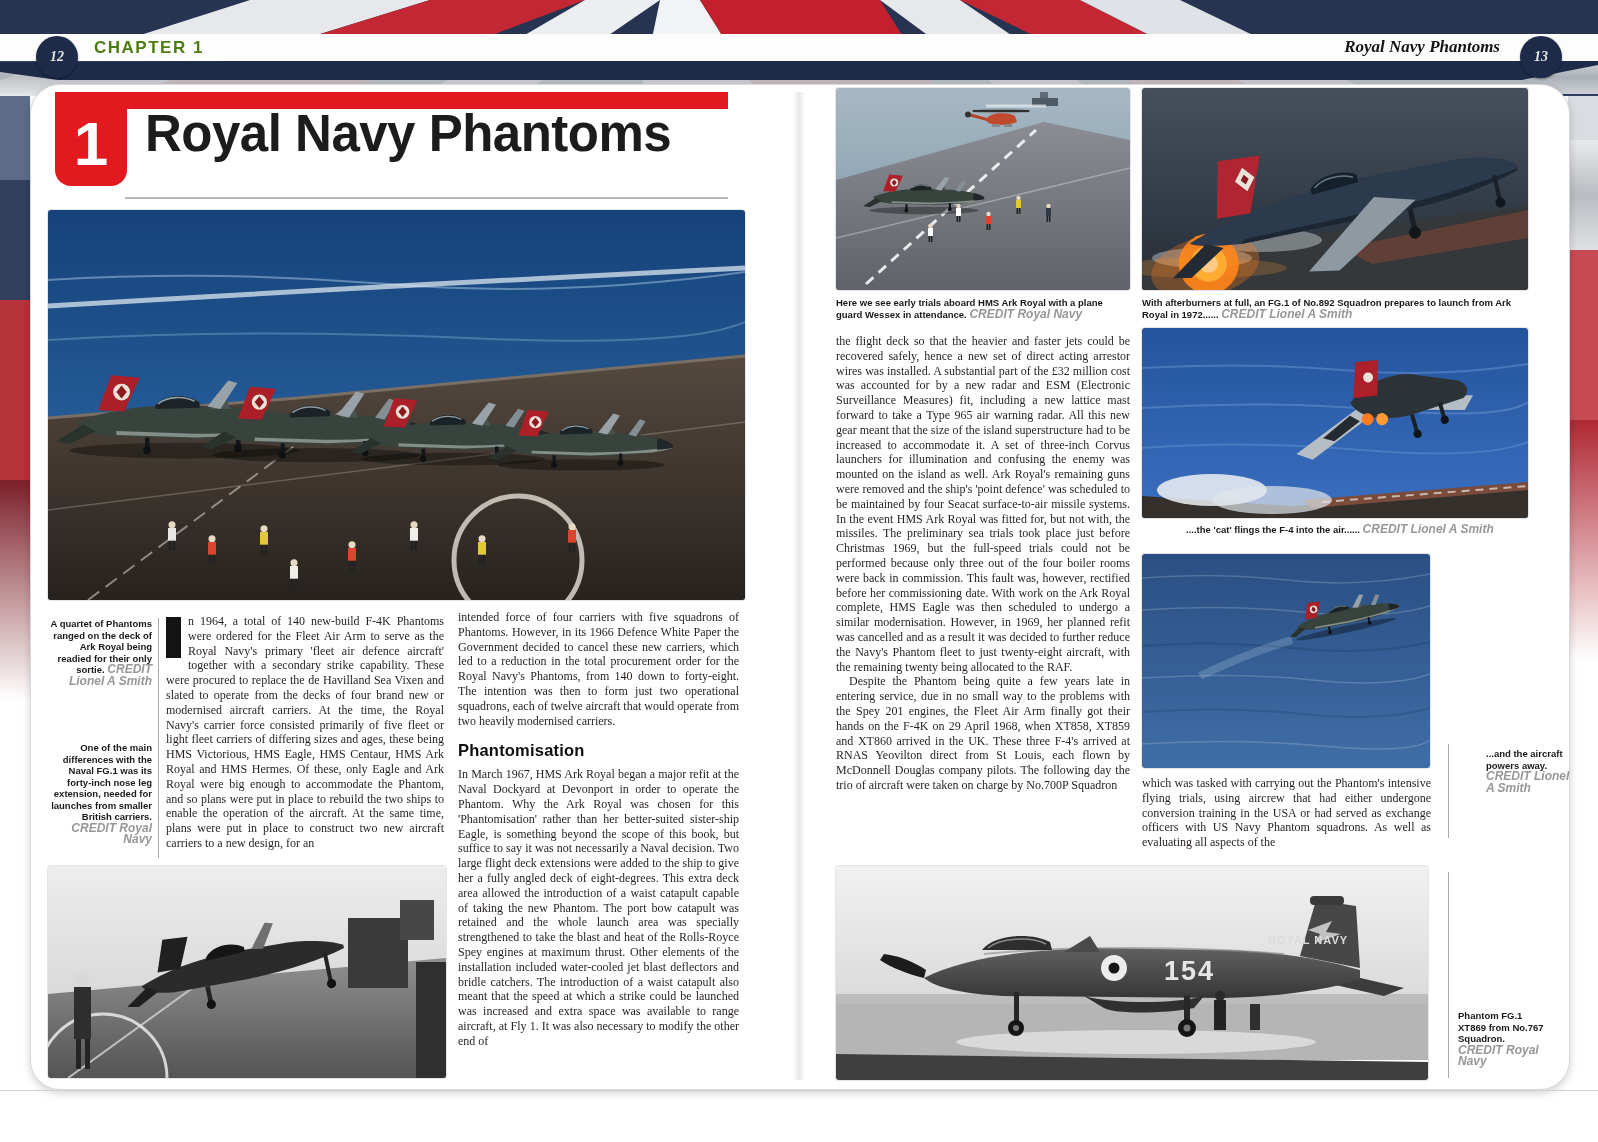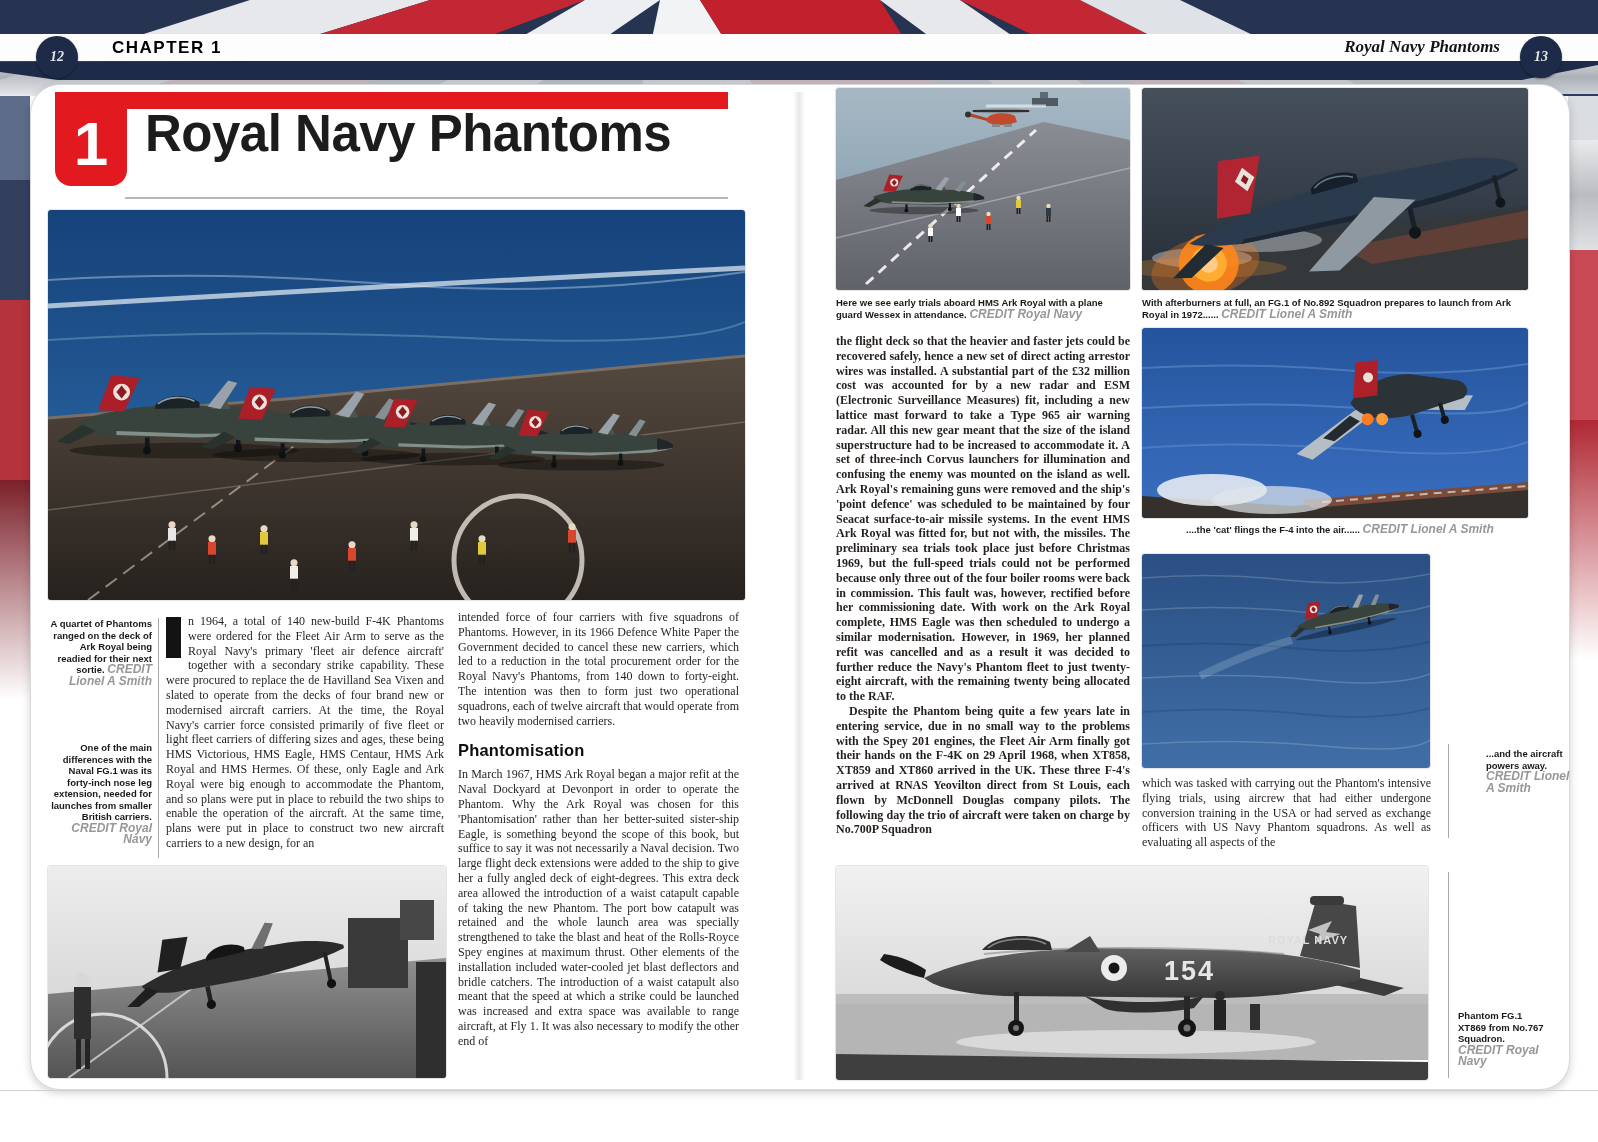--- a/index.html
+++ b/index.html
@@ -2,22 +2,22 @@
 <html><head>
 <meta charset="utf-8">
 <style>
   html,body{margin:0;padding:0;background:#f2f2f3;}
   #spread{position:relative;width:1598px;height:1142px;overflow:hidden;background:#fff;
           font-family:"Liberation Sans",sans-serif;}
   .abs{position:absolute;}
   .card{position:absolute;left:30px;top:84px;width:1538px;height:1004px;background:#fff;
         border:1px solid #d9d9db;border-radius:30px;box-shadow:0 3px 8px rgba(0,0,0,.18);}
   .band{position:absolute;left:0;top:34px;width:1598px;height:27px;background:#fdfdfe;z-index:4;}
-  .runhead-left{position:absolute;left:112px;top:37px;font:bold 17px/22px "Liberation Sans",sans-serif;
-        letter-spacing:1.5px;color:#000000;z-index:5;}
+  .runhead-left{position:absolute;left:94px;top:37px;font:bold 17px/22px "Liberation Sans",sans-serif;
+        letter-spacing:1.5px;color:#4d7c0f;z-index:5;}
   .runhead-right{position:absolute;left:1130px;top:36px;width:370px;text-align:right;
         font:italic bold 17px/22px "Liberation Serif",serif;color:#131313;z-index:5;}
   .pagecircle{position:absolute;width:42px;height:42px;border-radius:50%;background:#1d2b49;
         color:#e5e5e5;text-align:center;font:italic bold 14px/42px "Liberation Serif",serif;z-index:6;
         box-shadow:0 1px 2px rgba(0,0,0,.4);}
   .redstrip{position:absolute;left:55px;top:92px;width:673px;height:17px;background:#e2191f;z-index:3;}
   .redstrip span{display:block;padding:2px 0 0 9px;font:bold 10.5px "Liberation Sans",sans-serif;
         color:#fff;letter-spacing:.8px;}
   .redsquare{position:absolute;left:55px;top:92px;width:72px;height:94px;background:#e2191f;
         border-radius:8px 0 16px 16px;z-index:3;text-align:center;}
@@ -167,21 +167,21 @@
       <use href="#crew" transform="translate(300,338) scale(1.6)" style="color:#d9462e"></use>
       <use href="#crew" transform="translate(362,318) scale(1.6)" style="color:#f0eee9"></use>
       <use href="#crew" transform="translate(430,332) scale(1.6)" style="color:#e3c83f"></use>
       <use href="#crew" transform="translate(520,320) scale(1.6)" style="color:#d9462e"></use>
       <use href="#crew" transform="translate(242,356) scale(1.6)" style="color:#f0eee9"></use>
     </svg>
   </div>
 
   <div class="vrule" style="left:158px;top:618px;height:240px;"></div>
   <div class="cap cap-r" style="left:46px;top:618px;width:106px;">
-    <span>A quartet of Phantoms ranged on the deck of Ark Royal being readied for their next sortie.</span>
+    <span>A quartet of Phantoms ranged on the deck of Ark Royal being readied for their only sortie.</span>
     <span class="credit">CREDIT Lionel A Smith</span>
   </div>
   <div class="cap cap-r" style="left:46px;top:742px;width:106px;">
     <span>One of the main differences with the Naval FG.1 was its forty-inch nose leg extension, needed for launches from smaller British carriers.</span>
     <span class="credit">CREDIT Royal Navy</span>
   </div>
 
   <div class="bodytext" style="left:166px;top:614px;width:278px;height:248px;">
     <p>
       <span class="dropcap">I</span>
@@ -306,21 +306,21 @@
 
   <div class="cap" style="left:836px;top:297px;width:294px;">
     <span>Here we see early trials aboard HMS Ark Royal with a plane guard Wessex in attendance.</span>
     <span class="credit">CREDIT Royal Navy</span>
   </div>
   <div class="cap" style="left:1142px;top:297px;width:386px;">
     <span>With afterburners at full, an FG.1 of No.892 Squadron prepares to launch from Ark Royal in 1972......</span>
     <span class="credit">CREDIT Lionel A Smith</span>
   </div>
 
-  <div class="bodytext" style="left:836px;top:334px;width:294px;height:528px;font-weight:bold;">
+  <div class="bodytext" style="left:836px;top:334px;width:294px;height:528px;">
     <p>the flight deck so that the heavier and faster jets could be recovered safely, hence a new set of direct acting arrestor wires was installed. A substantial part of the £32 million cost was accounted for by a new radar and ESM (Electronic Surveillance Measures) fit, including a new lattice mast forward to take a Type 965 air warning radar. All this new gear meant that the size of the island superstructure had to be increased to accommodate it. A set of three-inch Corvus launchers for illumination and confusing the enemy was mounted on the island as well. Ark Royal's remaining guns were removed and the ship's 'point defence' was scheduled to be maintained by four Seacat surface-to-air missile systems. In the event HMS Ark Royal was fitted for, but not with, the missiles. The preliminary sea trials took place just before Christmas 1969, but the full-speed trials could not be performed because only three out of the four boiler rooms were back in commission. This fault was, however, rectified before her commissioning date. With work on the Ark Royal complete, HMS Eagle was then scheduled to undergo a similar modernisation. However, in 1969, her planned refit was cancelled and as a result it was decided to further reduce the Navy's Phantom fleet to just twenty-eight aircraft, with the remaining twenty being allocated to the RAF.</p>
     <p class="indent">Despite the Phantom being quite a few years late in entering service, due in no small way to the problems with the Spey 201 engines, the Fleet Air Arm finally got their hands on the F-4K on 29 April 1968, when XT858, XT859 and XT860 arrived in the UK. These three F-4's arrived at RNAS Yeovilton direct from St Louis, each flown by McDonnell Douglas company pilots. The following day the trio of aircraft were taken on charge by No.700P Squadron</p>
   </div>
 
   <div class="photo" style="left:1142px;top:328px;">
     <svg width="386" height="190" viewBox="0 0 386 190">
       <defs>
         <linearGradient id="cSea" x1="0" y1="0" x2="0" y2="1">
           <stop offset="0" stop-color="#24549c"></stop>
             <stop offset="1" stop-color="#3a6fc0"></stop>

